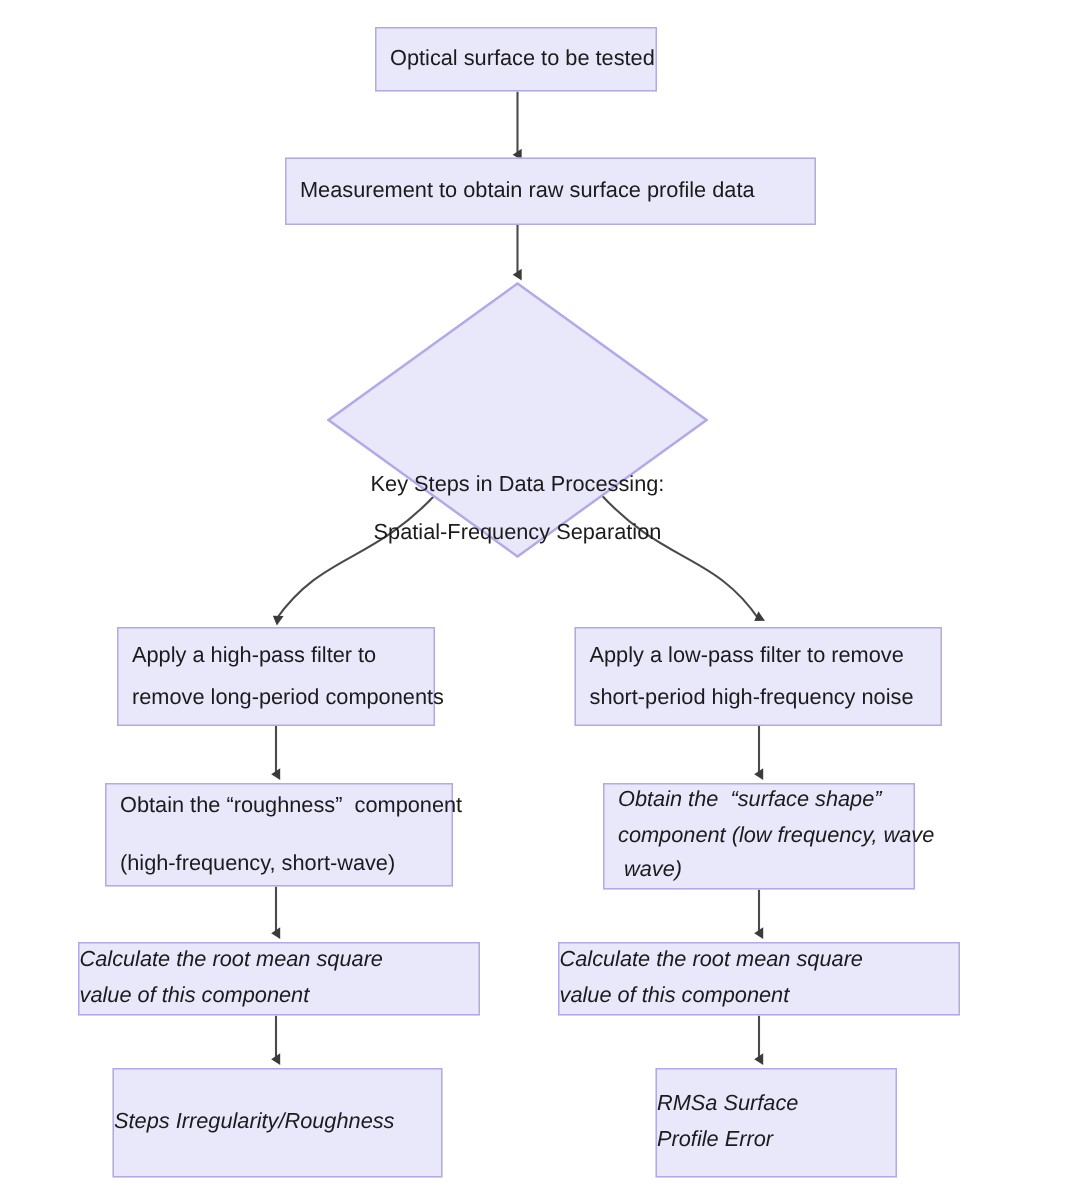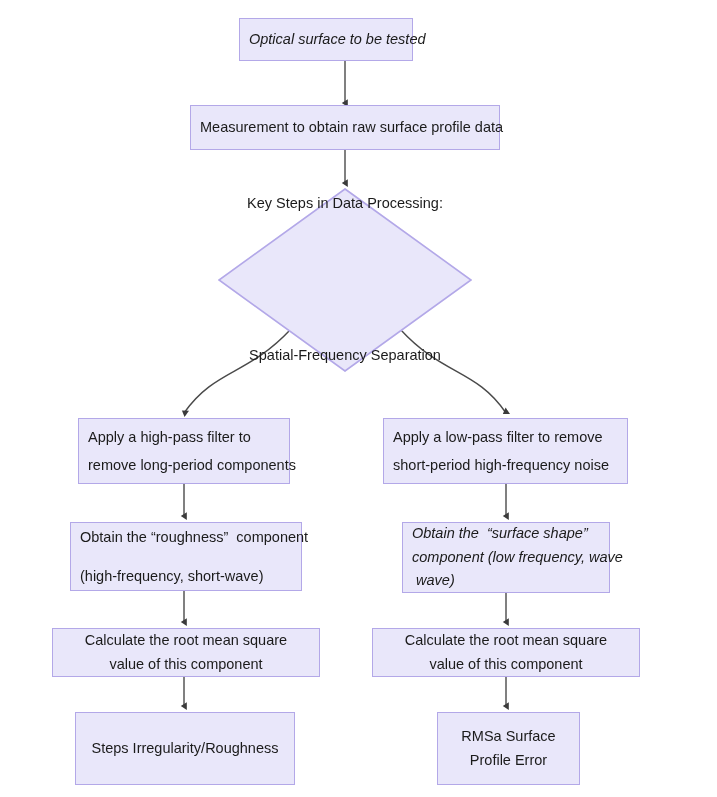--- a/index.html
+++ b/index.html
@@ -37,21 +37,21 @@
     line-height: 1.95;
     display: flex;
     flex-direction: column;
     justify-content: center;
   }
   .node .ln {
     display: block;
     white-space: pre;
   }
   .node.pad-l .ln { padding-left: 9px; }
-  .node.center { align-items: center; }
+  .node.center { align-items: flex-start; font-style: italic; }
   .node.center .ln { text-align: center; }
 
   
   .diamond-wrap {
     position: absolute;
     left: 218px;
     top: 188px;
     width: 254px;
     height: 184px;
   }
@@ -66,21 +66,21 @@
     inset: 0;
   }
   .diamond-label {
     position: absolute;
     left: 0;
     top: 0;
     width: 254px;
     height: 184px;
     display: flex;
     flex-direction: column;
-    justify-content: space-between;
+    justify-content: flex-end;
     align-items: center;
     color: #1b1b1b;
     font-size: 14.5px;
     line-height: 2.2;
   }
   .diamond-label .ln { white-space: pre; }
 </style>
 </head>
 <body>
 
@@ -100,25 +100,25 @@
       <path d="M 400 329 C 443 376 476 369 506 413" marker-end="url(#arrowhead)"></path>
       <line x1="184" y1="484" x2="184" y2="517" marker-end="url(#arrowhead)"></line>
       <line x1="506" y1="484" x2="506" y2="517" marker-end="url(#arrowhead)"></line>
       <line x1="184" y1="591" x2="184" y2="623" marker-end="url(#arrowhead)"></line>
       <line x1="506" y1="593" x2="506" y2="623" marker-end="url(#arrowhead)"></line>
       <line x1="184" y1="677" x2="184" y2="707" marker-end="url(#arrowhead)"></line>
       <line x1="506" y1="677" x2="506" y2="707" marker-end="url(#arrowhead)"></line>
     </g>
   </svg>
 
-  <div class="node pad-l" style="left:239px; top:18px; width:174px; height:43px; line-height:41px; font-size:14.5px;font-style:italic;">
+  <div class="node pad-l" style="left:250px; top:18px; width:188px; height:43px; line-height:41px; font-size:14.5px;">
     <span class="ln">Optical surface to be tested</span>
   </div>
 
-  <div class="node pad-l" style="left:190px; top:105px; width:310px; height:45px; line-height:43px; font-size:14.5px;">
+  <div class="node pad-l" style="left:190px; top:105px; width:354px; height:45px; line-height:43px; font-size:14.5px;">
     <span class="ln">Measurement to obtain raw surface profile data</span>
   </div>
 
   <div class="diamond-wrap">
     <div class="diamond-shape"></div>
     <svg class="diamond-border" viewBox="0 0 254 184" preserveAspectRatio="none">
       <polygon points="127,1 253,92 127,183 1,92" fill="none" stroke="#b3a8e8" stroke-width="1.6"></polygon>
     </svg>
     <div class="diamond-label">
       <span class="ln">Key Steps in Data Processing:</span>
@@ -154,18 +154,18 @@
 
   <div class="node center" style="left:372px; top:628px; width:268px; height:49px; line-height:1.62;">
     <span class="ln">Calculate the root mean square</span>
     <span class="ln">value of this component</span>
   </div>
 
   <div class="node center" style="left:75px; top:712px; width:220px; height:73px;">
     <span class="ln">Steps Irregularity/Roughness</span>
   </div>
 
-  <div class="node center" style="left:437px; top:712px; width:143px; height:73px; line-height:1.62;">
+  <div class="node center" style="left:437px; top:712px; width:161px; height:73px; line-height:1.62;">
     <span class="ln">RMSa Surface</span>
     <span class="ln">Profile Error</span>
   </div>
 
 </div>
 
 </body></html>

